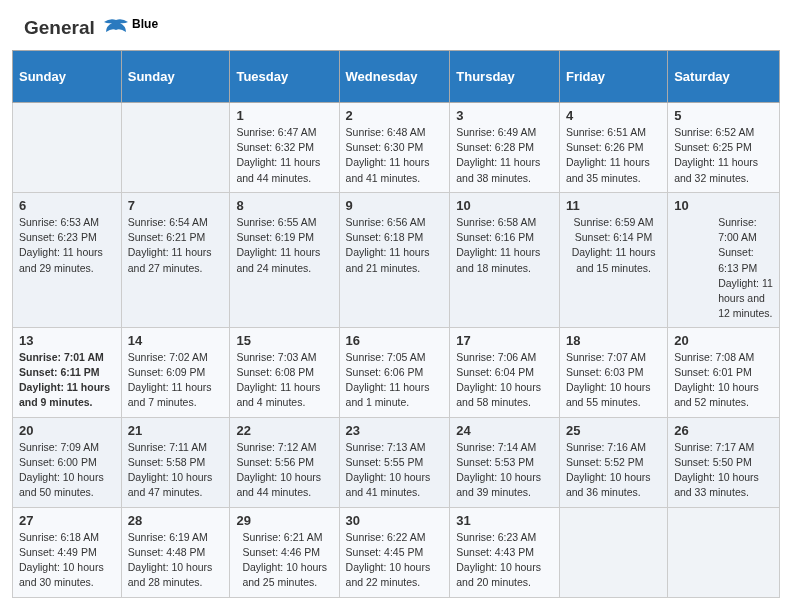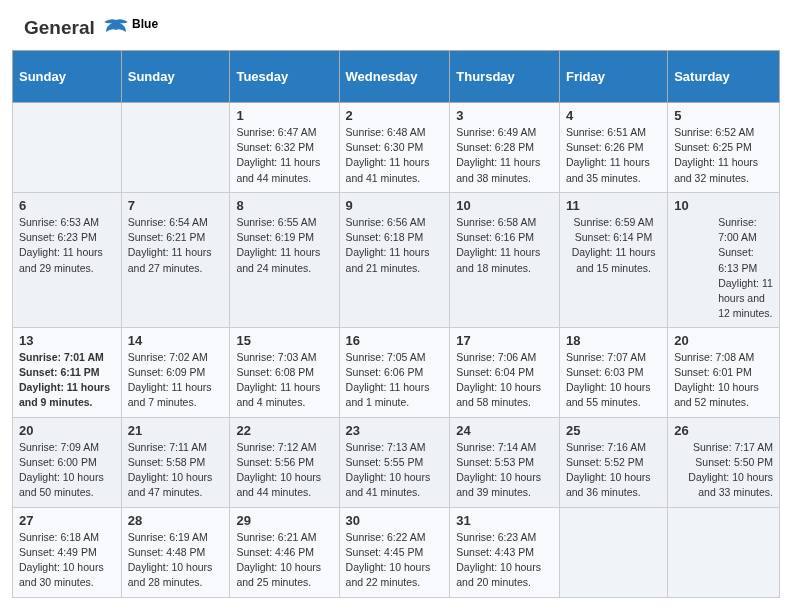--- a/index.html
+++ b/index.html
@@ -272,41 +272,41 @@
 Daylight: 10 hours and 39 minutes.</div>
           </td>
           <td>
             <span class="day-num">25</span>
             <div class="day-info" style="white-space: pre-line;">Sunrise: 7:16 AM
 Sunset: 5:52 PM
 Daylight: 10 hours and 36 minutes.</div>
           </td>
           <td>
             <span class="day-num">26</span>
-            <div class="day-info" style="white-space: pre-line; text-align: right;">Sunrise: 7:17 AM
+            <div class="day-info" style="white-space: pre-line;">Sunrise: 7:17 AM
 Sunset: 5:50 PM
 Daylight: 10 hours and 33 minutes.</div>
           </td>
         </tr>
         <tr>
           <td>
             <span class="day-num">27</span>
             <div class="day-info" style="white-space: pre-line;">Sunrise: 6:18 AM
 Sunset: 4:49 PM
 Daylight: 10 hours and 30 minutes.</div>
           </td>
           <td>
             <span class="day-num">28</span>
             <div class="day-info" style="white-space: pre-line;">Sunrise: 6:19 AM
 Sunset: 4:48 PM
 Daylight: 10 hours and 28 minutes.</div>
           </td>
           <td>
             <span class="day-num">29</span>
-            <div class="day-info" style="white-space: pre-line;">Sunrise: 6:21 AM
+            <div class="day-info" style="white-space: pre-line; margin-left: 6px;">Sunrise: 6:21 AM
 Sunset: 4:46 PM
 Daylight: 10 hours and 25 minutes.</div>
           </td>
           <td>
             <span class="day-num">30</span>
             <div class="day-info" style="white-space: pre-line;">Sunrise: 6:22 AM
 Sunset: 4:45 PM
 Daylight: 10 hours and 22 minutes.</div>
           </td>
           <td>

